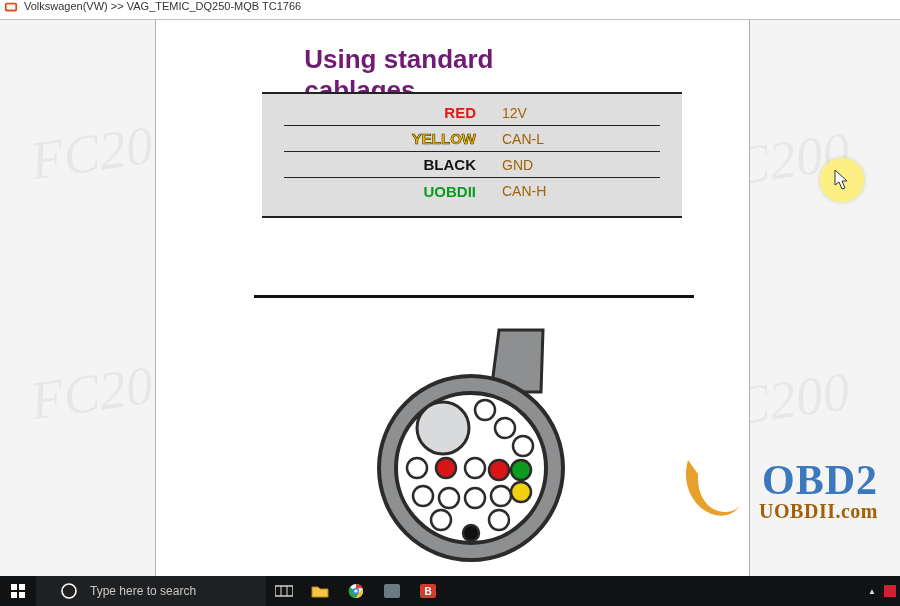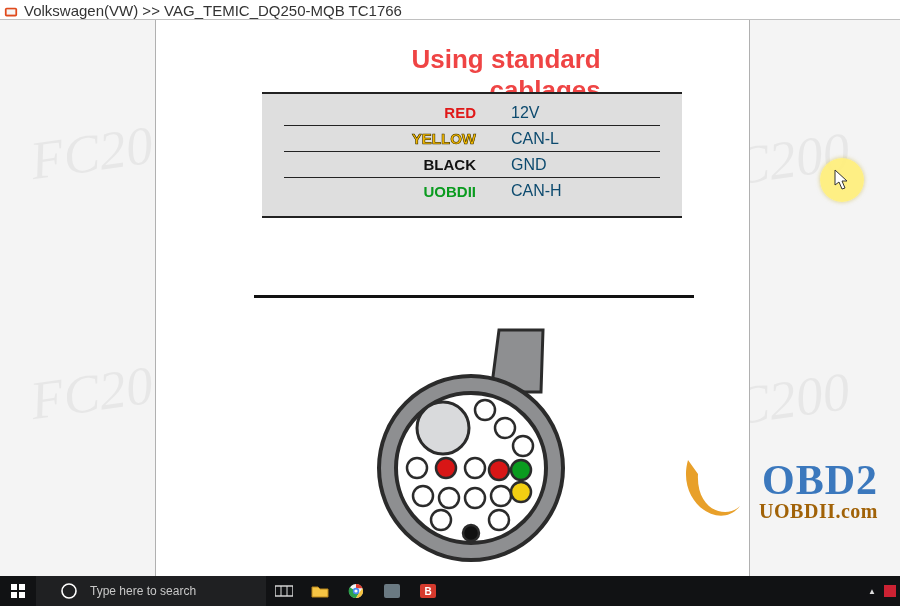--- a/index.html
+++ b/index.html
@@ -9,23 +9,23 @@
     font-family: Arial, sans-serif;
     background: #efefef;
     overflow: hidden;
     position: relative;
   }
   .titlebar {
     height: 20px;
     background: #ffffff;
     border-bottom: 1px solid #c0c0c0;
     display: flex;
-    align-items: flex-end;
+    align-items: flex-start;
     padding: 0 4px;
-    font-size: 15px;
+    font-size: 11px;
     color: #333;
   }
   .titlebar .appicon {
     width: 14px; height: 14px;
     margin-right: 6px;
     display: inline-flex; align-items: center; justify-content: center;
   }
   .content-area {
     position: absolute;
     top: 20px;
@@ -44,22 +44,21 @@
     border-left: 1px solid #b0b0b0;
     border-right: 1px solid #b0b0b0;
   }
   .page-title {
     position: absolute;
     top: 24px;
     left: 50%;
     transform: translateX(-50%);
     font-size: 26px;
     font-weight: bold;
-    color: #ef4444;
-    text-align: right;
+    color: #701a75;
   }
   .table-box {
     position: absolute;
     left: 106px;
     top: 72px;
     width: 420px;
     background: #dedede;
     border-top: 2px solid #222;
     border-bottom: 2px solid #222;
     padding: 6px 0 12px 0;
@@ -74,24 +73,23 @@
   .trow:last-child { border-bottom: none; }
   .cell-left {
     flex: 0 0 210px;
     text-align: right;
     padding-right: 18px;
     font-size: 15px;
     font-weight: bold;
   }
   .cell-right {
     flex: 1;
-    font-size: 16px;
-    color: #0c4a6e;
+    font-size: 14px;
+    color: #a16207;
     padding-left: 8px;
-    margin-left: 9px;
   }
   .c-red    { color: #e01818; }
   .c-black  { color: #111; }
   .c-yellow {
     color: #f3b800;
     -webkit-text-stroke: 0.5px #3a3000;
     text-shadow: 0 0 0.5px #3a3000;
   }
   .c-green  { color: #0a9b1f; }
   .hr-sect {

